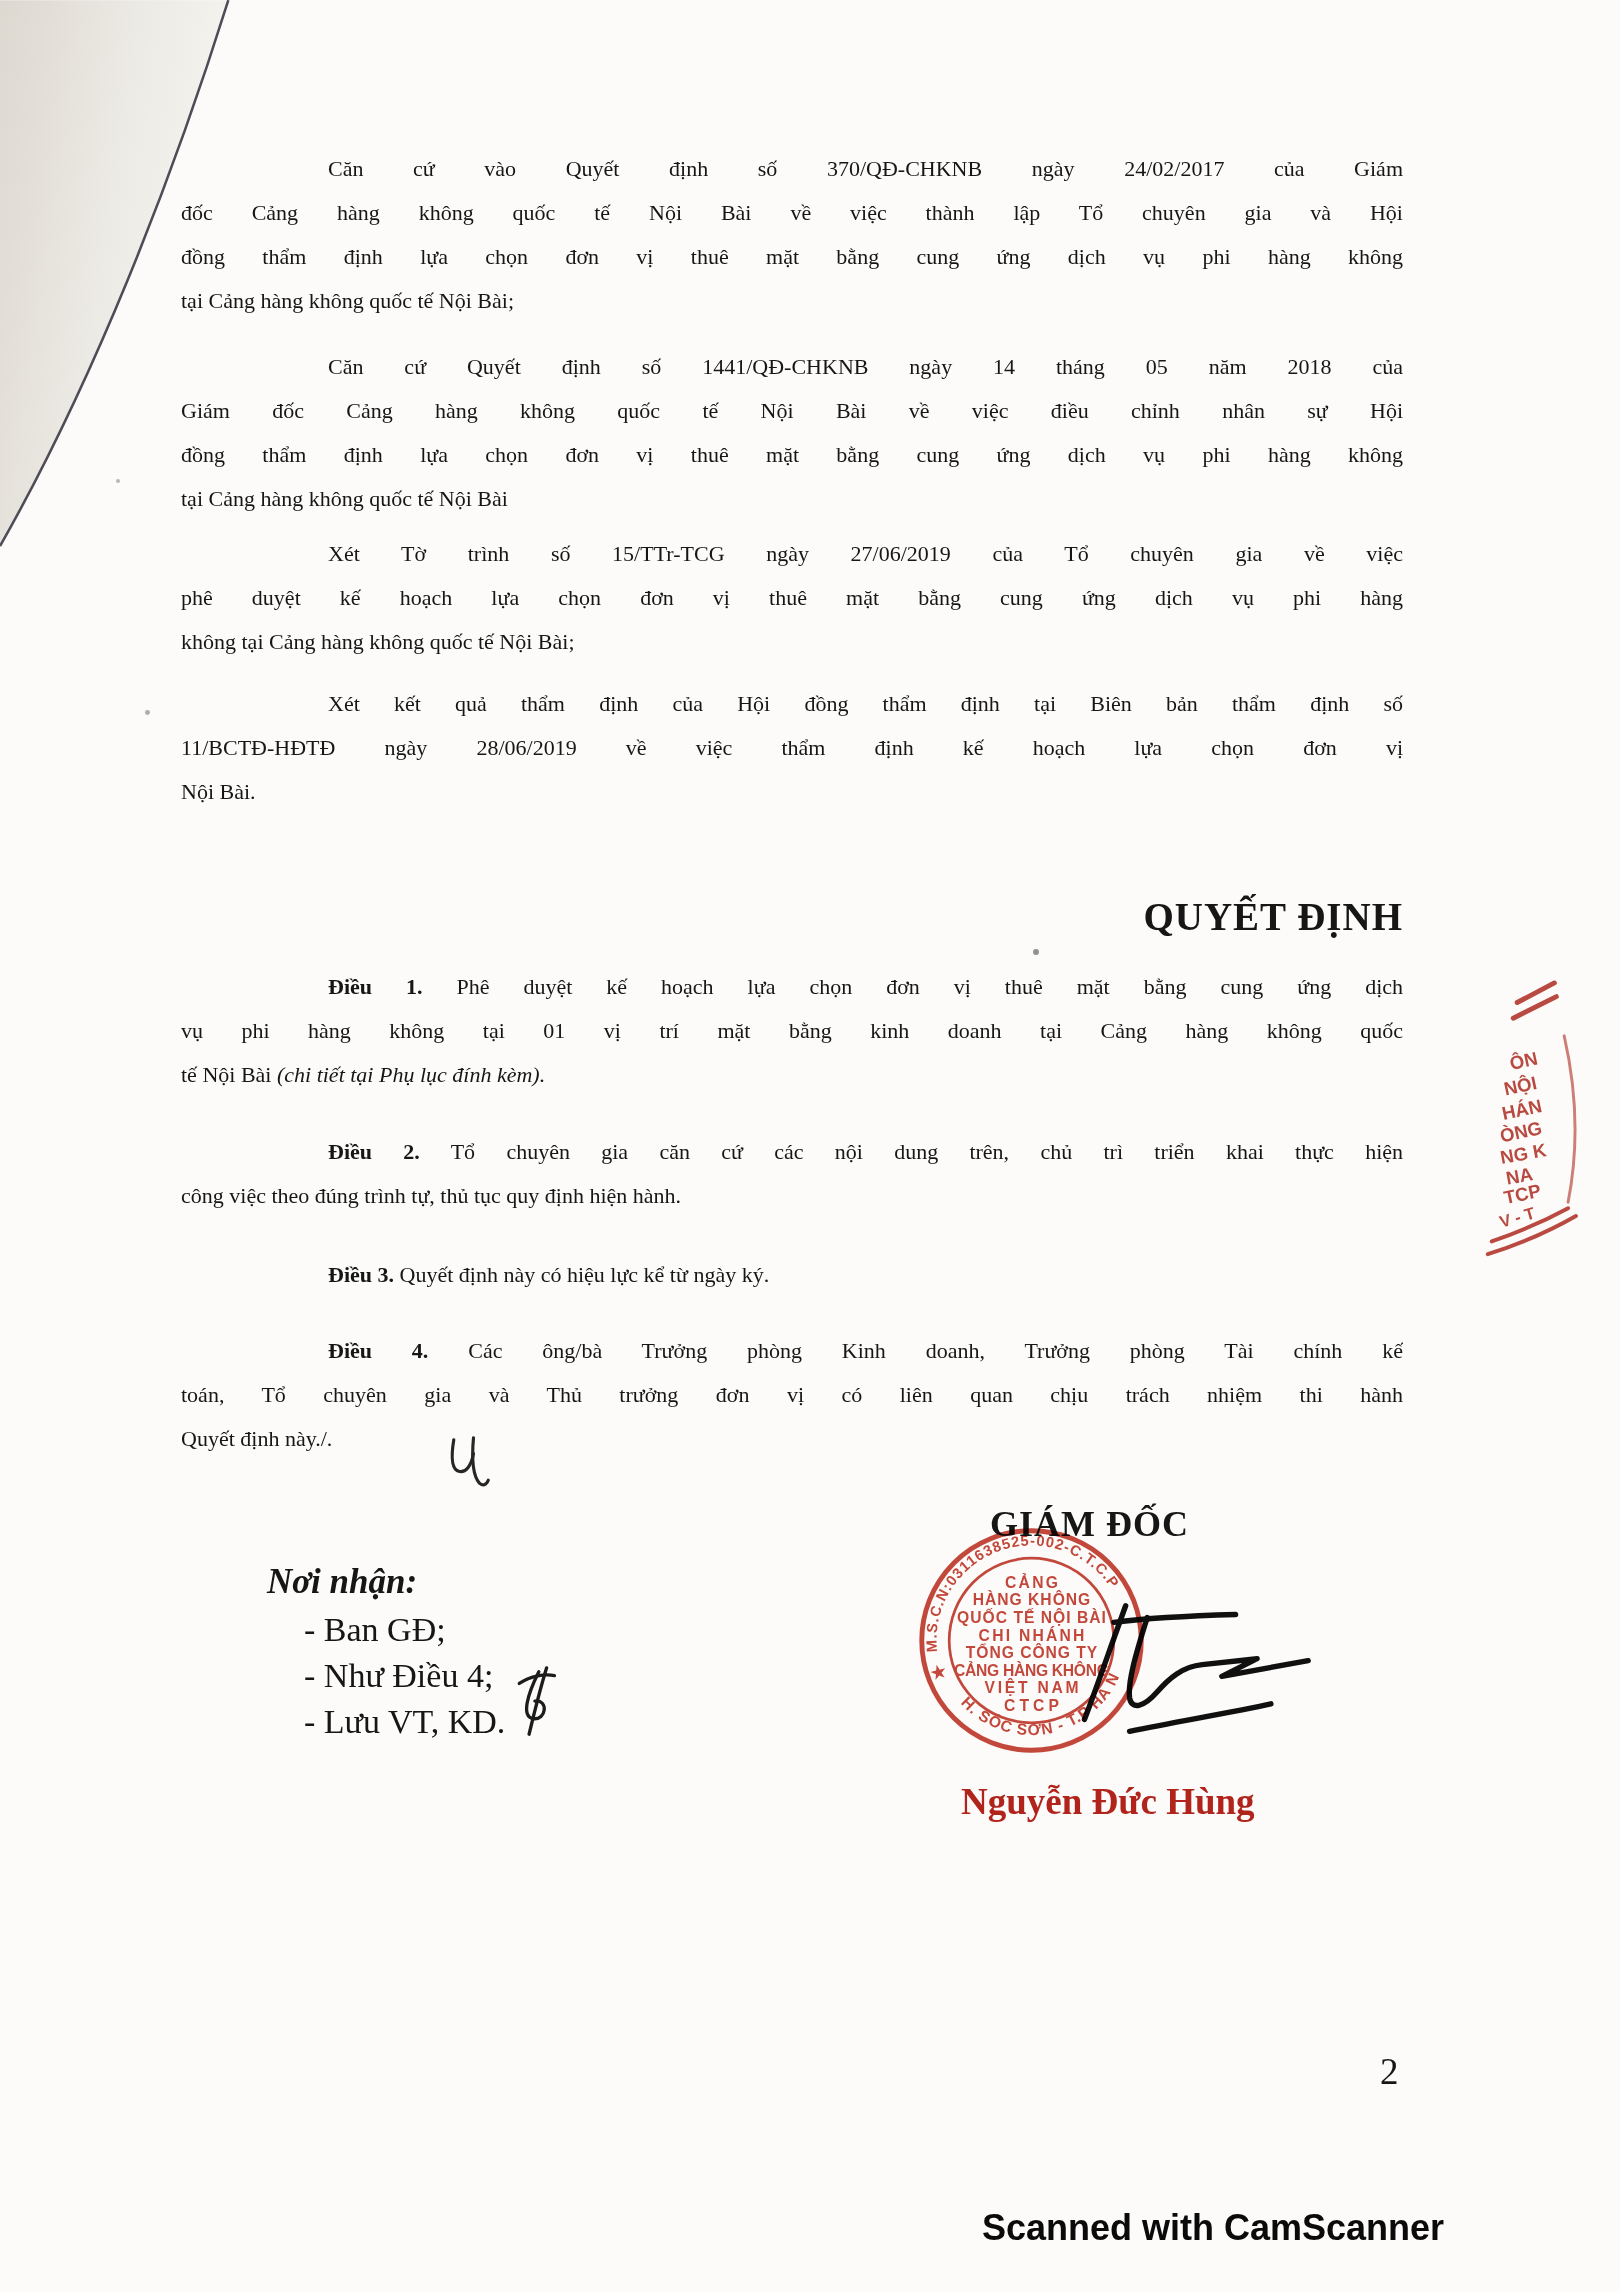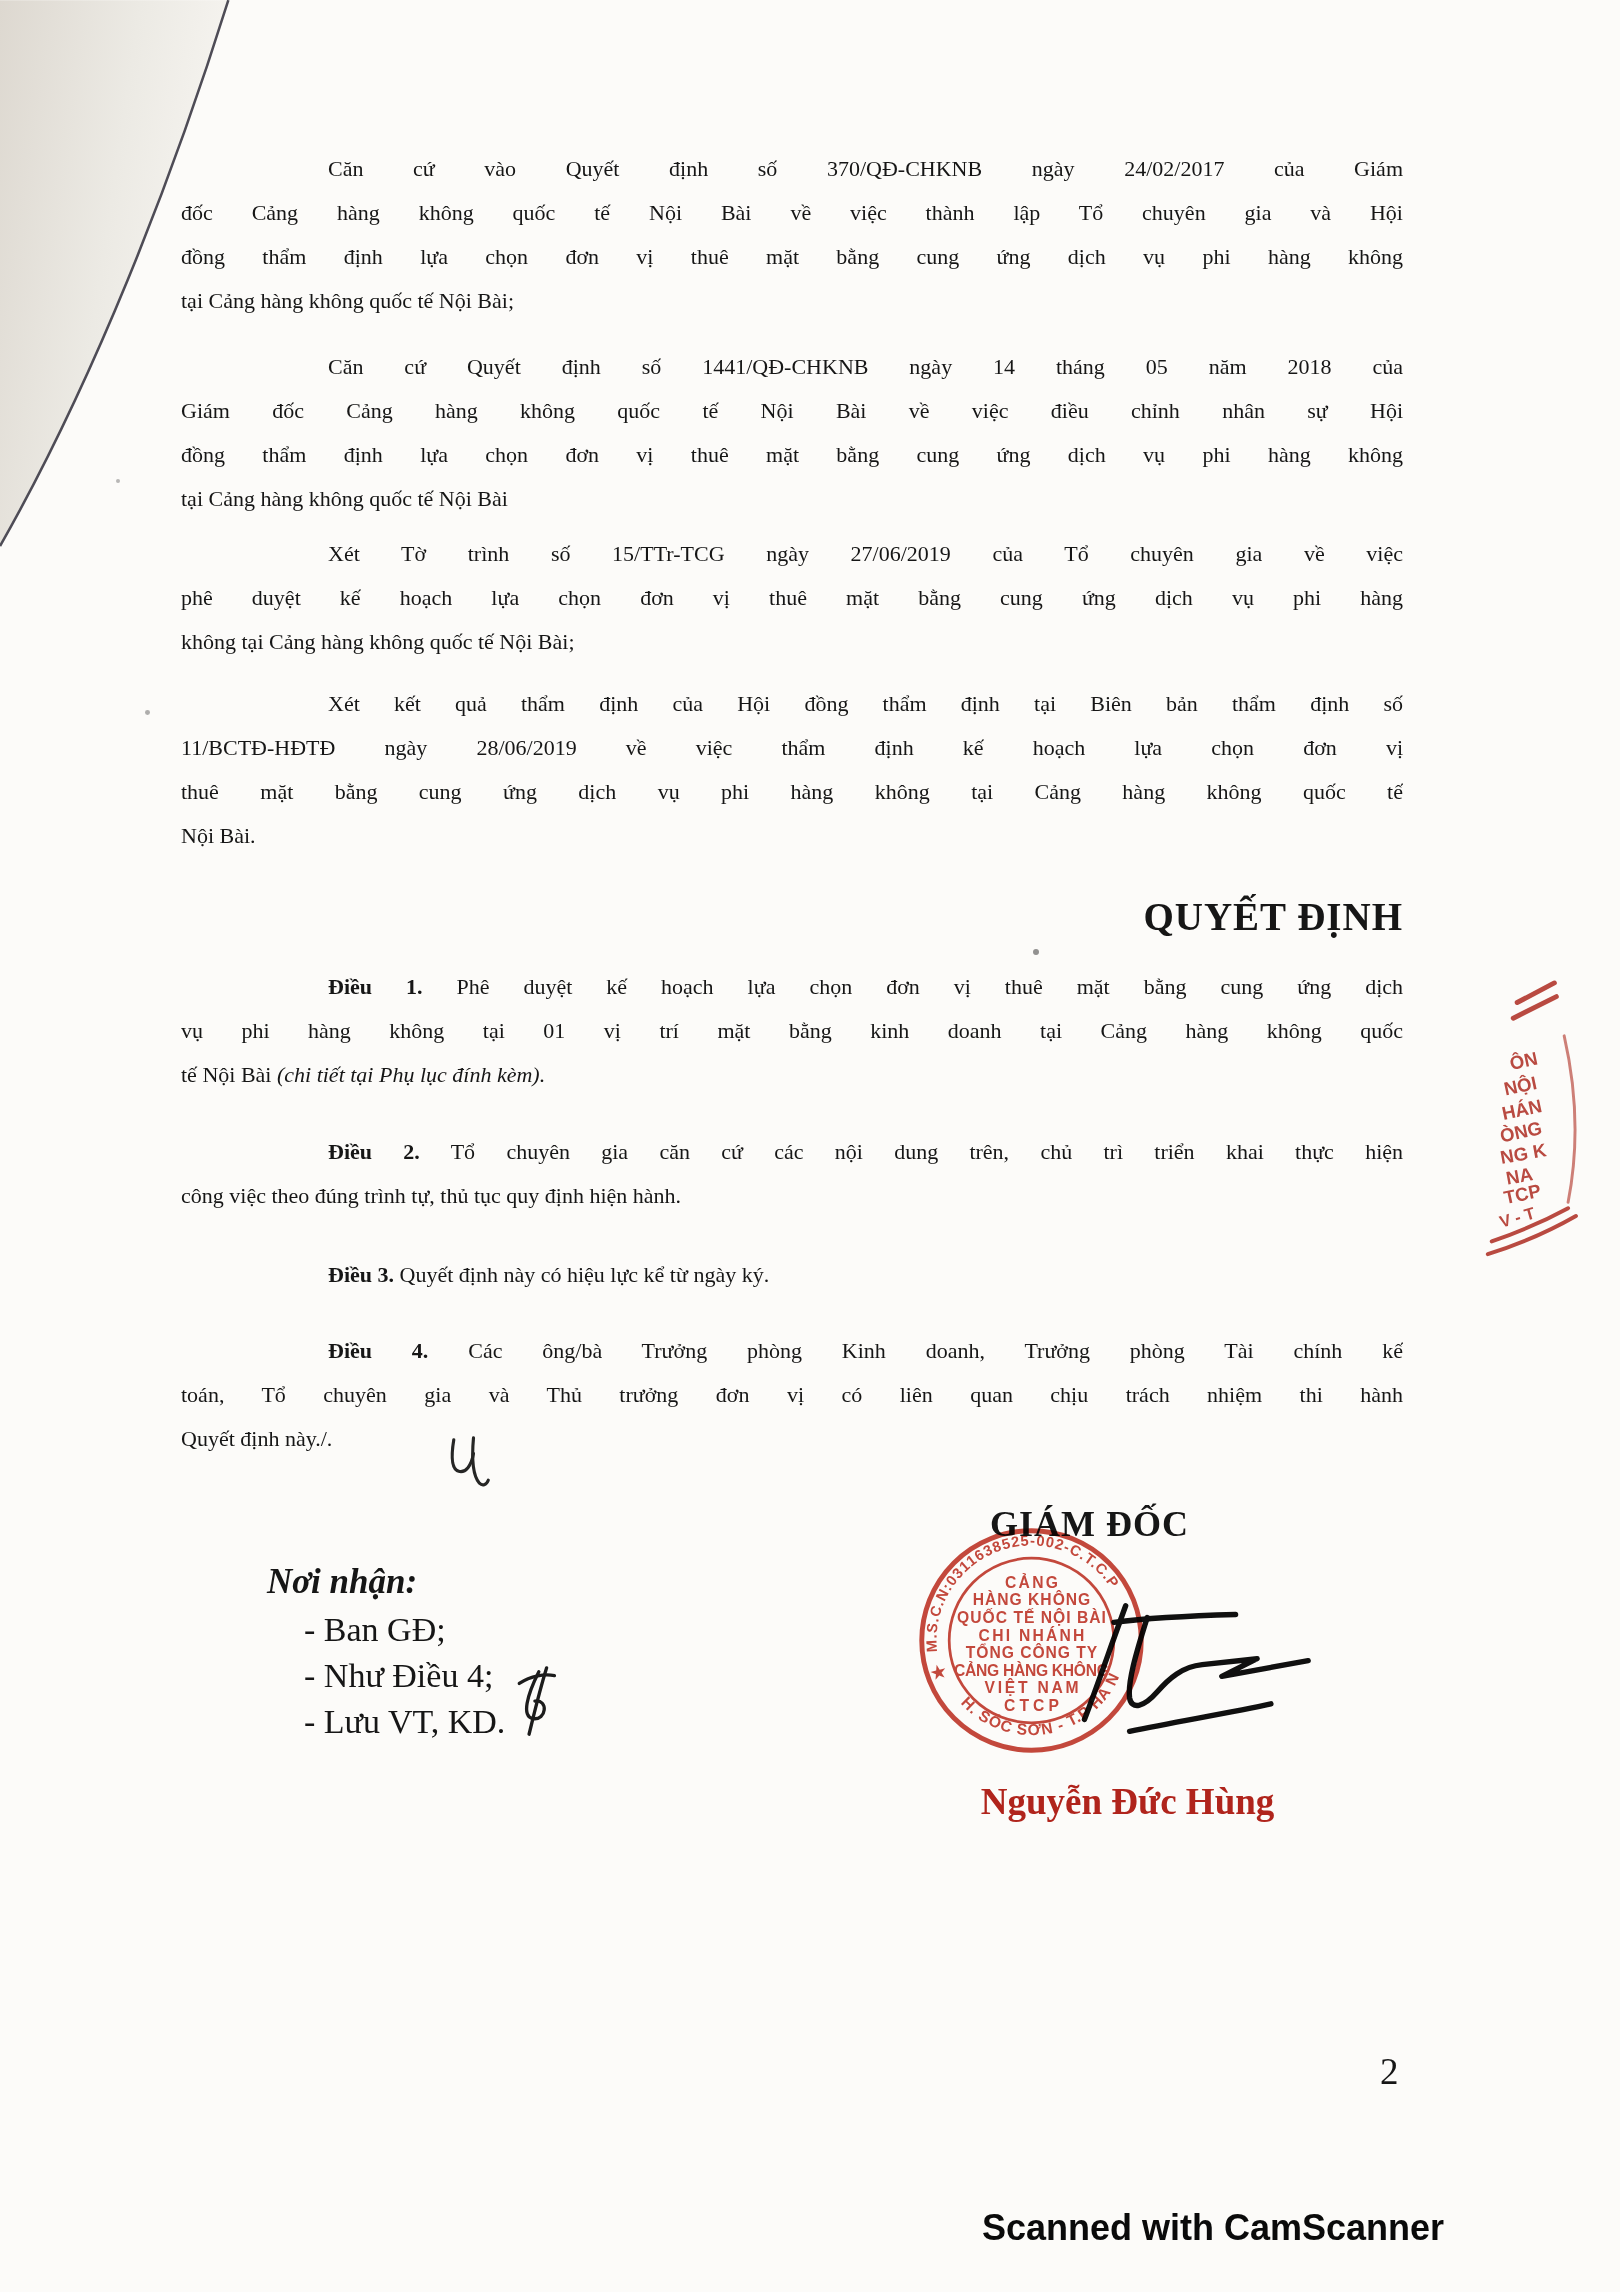--- a/index.html
+++ b/index.html
@@ -14,21 +14,21 @@
   .ind{text-indent:147px;}
   .it{font-style:italic;}
   .hd{position:absolute;left:181px;width:1222px;text-align:right;font-weight:bold;
       font-size:39px;letter-spacing:1px;}
   
   .recip-label{position:absolute;left:267px;top:1562px;font-weight:bold;font-style:italic;font-size:35px;}
   .recip-item{position:absolute;left:304px;font-size:34px;}
   
   .sig-title{position:absolute;left:990px;top:1503px;width:294px;text-align:left;
              font-weight:bold;font-size:36px;letter-spacing:1px;z-index:1;}
-  .sig-name{position:absolute;left:961px;top:1780px;width:333px;text-align:center;
+  .sig-name{position:absolute;left:961px;top:1780px;width:333px;text-align:left;
             font-weight:bold;font-size:37px;color:#b0241c;z-index:1;}
   .stamp-svg{position:absolute;left:910px;top:1519px;z-index:2;mix-blend-mode:multiply;opacity:.93;}
   .sign-svg{position:absolute;left:1054px;top:1591px;z-index:3;mix-blend-mode:multiply;}
   .mark-svg{position:absolute;z-index:3;mix-blend-mode:multiply;}
   .edge-svg{position:absolute;left:1478px;top:975px;z-index:2;mix-blend-mode:multiply;opacity:.88;}
   .fold-svg{position:absolute;left:0;top:0;z-index:4;}
   
   .pagenum{position:absolute;left:1380px;top:2050px;font-size:37px;}
   .scanner{position:absolute;left:982px;top:2207px;font-family:"Liberation Sans","DejaVu Sans",sans-serif;
            font-weight:bold;font-size:36px;color:#0a0a0a;white-space:nowrap;}
@@ -68,21 +68,20 @@
 
   <div class="para" style="top:532px">
     <div class="ln j ind">Xét Tờ trình số 15/TTr-TCG ngày 27/06/2019 của Tổ chuyên gia về việc</div>
     <div class="ln j">phê duyệt kế hoạch lựa chọn đơn vị thuê mặt bằng cung ứng dịch vụ phi hàng</div>
     <div class="ln">không tại Cảng hàng không quốc tế Nội Bài;</div>
   </div>
 
   <div class="para" style="top:682px">
     <div class="ln j ind">Xét kết quả thẩm định của Hội đồng thẩm định tại Biên bản thẩm định số</div>
     <div class="ln j">11/BCTĐ-HĐTĐ ngày 28/06/2019 về việc thẩm định kế hoạch lựa chọn đơn vị</div>
-    <div class="ln j">thuê mặt bằng cung ứng dịch vụ phi hàng không tại Cảng hàng không quốc tế</div>
     <div class="ln">Nội Bài.</div>
   </div>
 
   <div class="hd" style="top:894px">QUYẾT ĐỊNH</div>
 
   <div class="para" style="top:965px">
     <div class="ln j ind"><b>Điều 1.</b><span> Phê duyệt kế hoạch lựa chọn đơn vị thuê mặt bằng cung ứng dịch</span></div>
     <div class="ln j">vụ phi hàng không tại 01 vị trí mặt bằng kinh doanh tại Cảng hàng không quốc</div>
     <div class="ln"><span>tế Nội Bài </span><span class="it">(chi tiết tại Phụ lục đính kèm).</span></div>
   </div>

